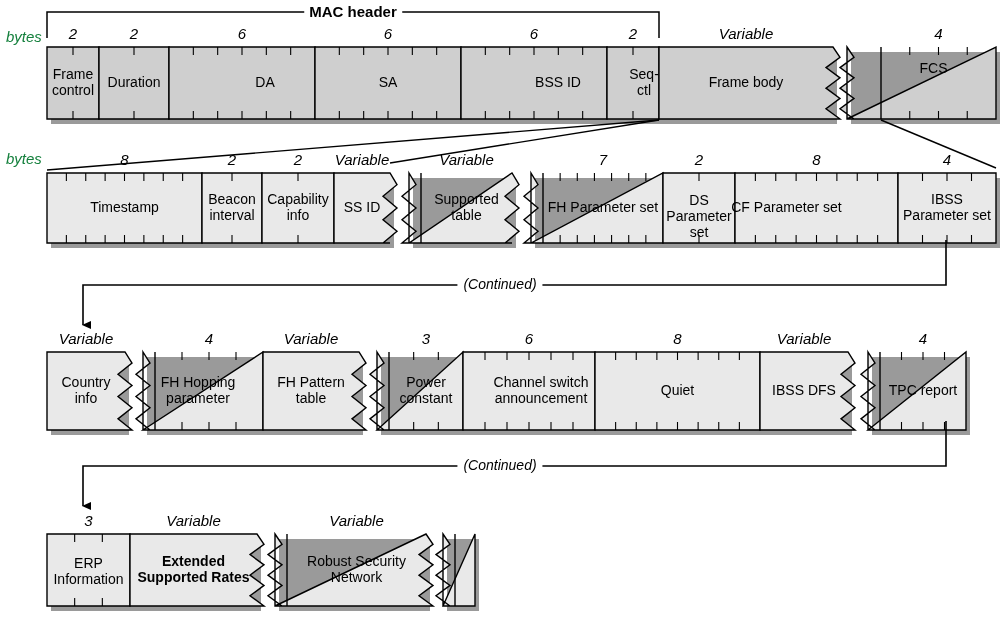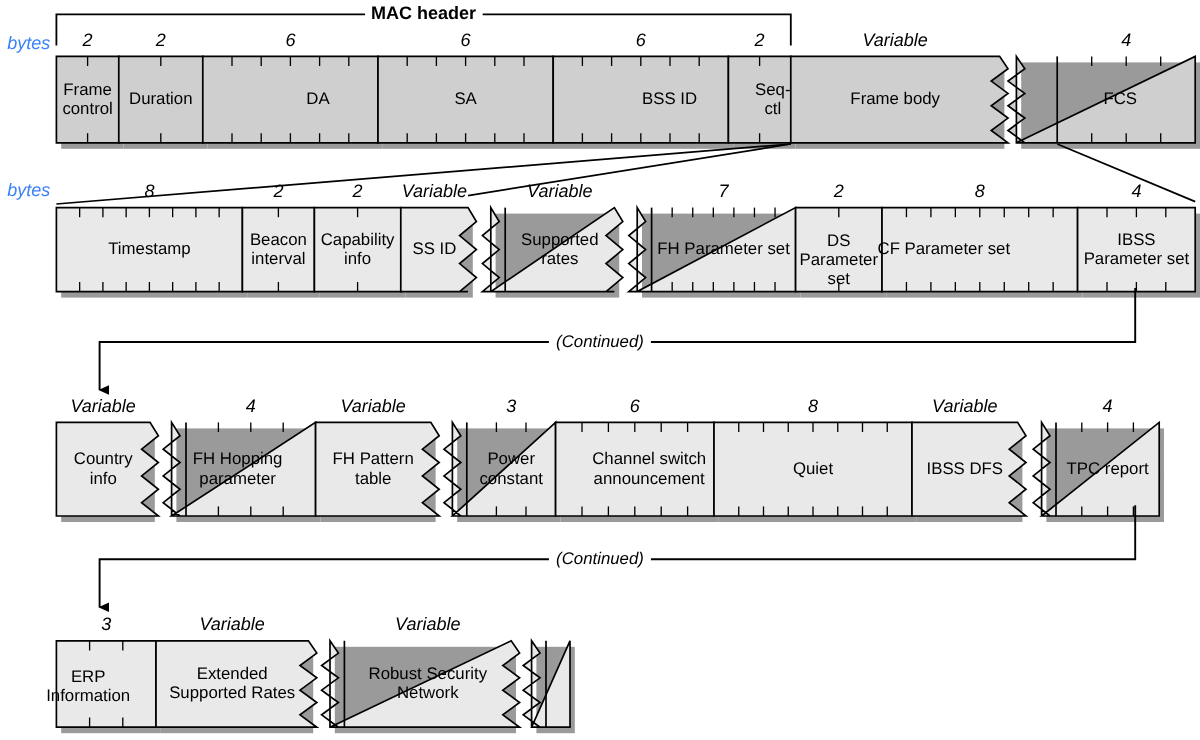--- a/index.html
+++ b/index.html
@@ -20,21 +20,21 @@
     left: 0;
     top: 0;
     width: 1000px;
     height: 617px;
   }
   
   .bytes-label {
     position: absolute;
     font-style: italic;
     font-size: 15px;
-    color: #3b82f6;
+    color: #15803d;
     white-space: nowrap;
   }
   .size-label {
     position: absolute;
     font-style: italic;
     font-size: 15px;
     color: #000;
     text-align: center;
     white-space: nowrap;
     transform: translateX(-50%);
@@ -319,31 +319,31 @@
       <div class="field" style="left: 169px; top: 47px; width: 146px; height: 72px; padding-left: 48px;">DA</div>
       <div class="size-label" style="left: 242px; top: 25px;">6</div>
       <div class="field" style="left: 315px; top: 47px; width: 146px; height: 72px; border-radius: 14px;">SA</div>
       <div class="size-label" style="left: 388px; top: 25px;">6</div>
       <div class="field" style="left: 461px; top: 47px; width: 146px; height: 72px; margin-left: 24px;">BSS ID</div>
       <div class="size-label" style="left: 534px; top: 25px;">6</div>
       <div class="field" style="left: 607px; top: 47px; width: 52px; height: 72px; padding-left: 24px;">Seq-ctl</div>
       <div class="size-label" style="left: 633px; top: 25px;">2</div>
       <div class="field" style="left: 659px; top: 47px; width: 174px; height: 72px;">Frame body</div>
       <div class="size-label" style="left: 746px; top: 25px;">Variable</div>
-      <div class="field" style="left: 881px; top: 47px; width: 105px; height: 72px;">FCS</div>
+      <div class="field" style="left: 881px; top: 33px; width: 105px; height: 72px;">FCS</div>
       <div class="size-label" style="left: 938.5px; top: 25px;">4</div>
       <div class="field" style="left: 47px; top: 173px; width: 155px; height: 70px;">Timestamp</div>
       <div class="size-label" style="left: 124.5px; top: 151px;">8</div>
       <div class="field" style="left: 202px; top: 173px; width: 60px; height: 70px;">Beacon interval</div>
       <div class="size-label" style="left: 232px; top: 151px;">2</div>
       <div class="field" style="left: 262px; top: 173px; width: 72px; height: 70px;">Capability info</div>
       <div class="size-label" style="left: 298px; top: 151px;">2</div>
       <div class="field" style="left: 334px; top: 173px; width: 56px; height: 70px; text-align: center;">SS ID</div>
       <div class="size-label" style="left: 362px; top: 151px;">Variable</div>
-      <div class="field" style="left: 421px; top: 173px; width: 91px; height: 70px;">Supported rates</div>
+      <div class="field" style="left: 421px; top: 173px; width: 91px; height: 70px;">Supported table</div>
       <div class="size-label" style="left: 466.5px; top: 151px;">Variable</div>
       <div class="field" style="left: 543px; top: 173px; width: 120px; height: 70px;">FH Parameter set</div>
       <div class="size-label" style="left: 603px; top: 151px;">7</div>
       <div class="field" style="left: 663px; top: 173px; width: 72px; height: 88px;">DS Parameter set</div>
       <div class="size-label" style="left: 699px; top: 151px;">2</div>
       <div class="field" style="left: 705px; top: 173px; width: 163px; height: 70px;">CF Parameter set</div>
       <div class="size-label" style="left: 816.5px; top: 151px;">8</div>
       <div class="field" style="left: 898px; top: 173px; width: 98px; height: 70px;">IBSS Parameter set</div>
       <div class="size-label" style="left: 947px; top: 151px;">4</div>
       <div class="field" style="left: 47px; top: 352px; width: 78px; height: 78px;">Country info</div>
@@ -355,23 +355,23 @@
       <div class="field" style="left: 389px; top: 352px; width: 74px; height: 78px;">Power constant</div>
       <div class="size-label" style="left: 426px; top: 330px;">3</div>
       <div class="field" style="left: 463px; top: 352px; width: 156px; height: 78px;">Channel switch announcement</div>
       <div class="size-label" style="left: 529px; top: 330px;">6</div>
       <div class="field" style="left: 595px; top: 352px; width: 165px; height: 78px;">Quiet</div>
       <div class="size-label" style="left: 677.5px; top: 330px;">8</div>
       <div class="field" style="left: 760px; top: 352px; width: 88px; height: 78px;">IBSS DFS</div>
       <div class="size-label" style="left: 804px; top: 330px;">Variable</div>
       <div class="field" style="left: 880px; top: 352px; width: 86px; height: 78px;">TPC report</div>
       <div class="size-label" style="left: 923px; top: 330px;">4</div>
-      <div class="field" style="left: 32px; top: 534px; width: 83px; height: 76px;">ERP Information</div>
+      <div class="field" style="left: 47px; top: 534px; width: 83px; height: 76px;">ERP Information</div>
       <div class="size-label" style="left: 88.5px; top: 512px;">3</div>
-      <div class="field" style="left: 130px; top: 534px; width: 127px; height: 72px;">Extended Supported Rates</div>
+      <div class="field" style="left: 130px; top: 534px; width: 127px; height: 72px; font-weight: bold;">Extended Supported Rates</div>
       <div class="size-label" style="left: 193.5px; top: 512px;">Variable</div>
       <div class="field" style="left: 287px; top: 534px; width: 139px; height: 72px;">Robust Security Network</div>
       <div class="size-label" style="left: 356.5px; top: 512px;">Variable</div>
       <div class="bytes-label" style="left: 6px; top: 28px;">bytes</div>
       <div class="bytes-label" style="left: 6px; top: 150px;">bytes</div>
       <div class="bracket-label" style="left: 353px; top: 3px;">MAC header</div>
       <div class="continued-label" style="left: 500px; top: 276px;">(Continued)</div>
       <div class="continued-label" style="left: 500px; top: 457px;">(Continued)</div>
     </div>
 </div>

